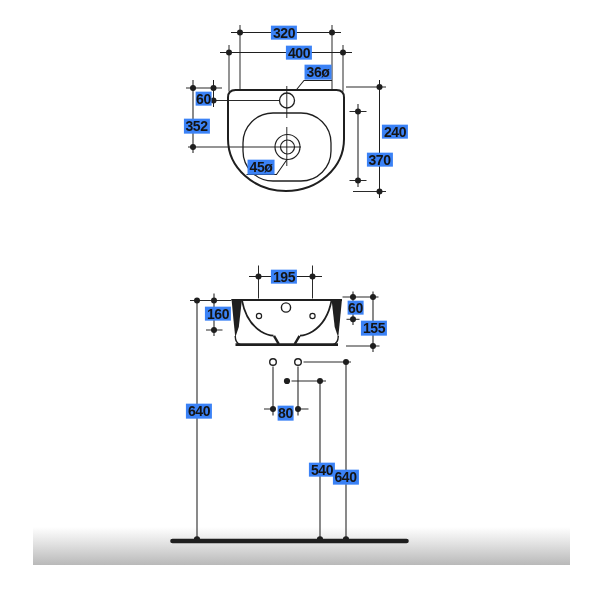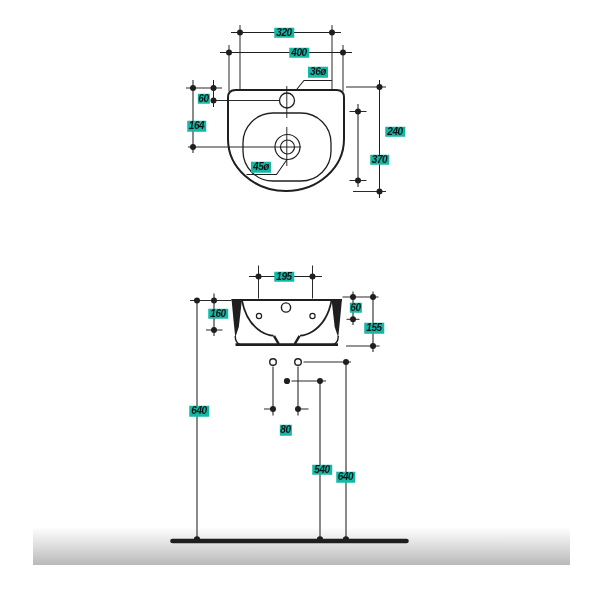--- a/index.html
+++ b/index.html
@@ -22,23 +22,23 @@
   .solid{fill:var(--line,#1f1f1f);stroke:none;}
   .whitefill{fill:#fff;}
   .c13{stroke-width:1.3px;}
   .c12{stroke-width:1.2px;}
   .c14{stroke-width:1.4px;}
   stop.g-top{stop-color:var(--shadow-top,#ffffff);}
   stop.g-mid{stop-color:var(--shadow-mid,#e3e3e3);}
   stop.g-bot{stop-color:var(--shadow-bot,#b9b9b9);}
   .lbl{
     position:absolute;transform:translate(-50%,-50%);
-    font-weight:bold;font-size:10px;letter-spacing:-0.4px;
-    color:var(--text,#141414);background:#14b8a6;padding:0 2px;
-    white-space:nowrap;line-height:1.05;font-style:italic;
+    font-weight:bold;font-size:14px;letter-spacing:-0.4px;
+    color:var(--text,#141414);background:#3b82f6;padding:0 2px;
+    white-space:nowrap;line-height:1.05;
   }
 </style>
 </head>
 <body>
 
 <div class="stage" style="--line: #1f1f1f; --text: #141414; --bg: #ffffff; --shadow-top: #ffffff; --shadow-mid: #e3e3e3; --shadow-bot: #b9b9b9;">
 
   <svg width="600" height="600" viewBox="0 0 600 600">
     <defs>
       <linearGradient id="floorGrad" x1="0" y1="0" x2="0" y2="1">
@@ -172,27 +172,27 @@
       <circle class="dot" cx="346" cy="539.3" r="3.1"></circle>
     </g>
 
     <line class="ln floorline" x1="172.5" y1="541" x2="406.5" y2="541"></line>
   </svg>
 
   <div class="lbl" style="left:284px;top:32.5px;">320</div>
   <div class="lbl" style="left:286px;top:52.5px;margin-left:13px;">400</div>
   <div class="lbl" style="left:318px;top:72px;">36ø</div>
   <div class="lbl" style="left:203.5px;top:98.5px;padding:0 1px;">60</div>
-  <div class="lbl" style="left:196.5px;top:126px;">164</div>
+  <div class="lbl" style="left:196.5px;top:126px;">352</div>
   <div class="lbl" style="left:261px;top:167px;">45ø</div>
   <div class="lbl" style="left:362px;top:131.5px;margin-left:33px;">240</div>
   <div class="lbl" style="left:379.5px;top:159.5px;">370</div>
 
   <div class="lbl" style="left:284px;top:276.5px;">195</div>
   <div class="lbl" style="left:218px;top:313.5px;">160</div>
   <div class="lbl" style="left:355.5px;top:307.5px;padding:0 1px;">60</div>
   <div class="lbl" style="left:374px;top:328px;">155</div>
-  <div class="lbl" style="left:285.5px;top:430px;padding:0 1px;">80</div>
+  <div class="lbl" style="left:285.5px;top:413px;padding:0 1px;">80</div>
   <div class="lbl" style="left:199px;top:411px;">640</div>
   <div class="lbl" style="left:345.5px;top:456px;margin-top:21px;">640</div>
   <div class="lbl" style="left:322px;top:457.5px;margin-top:12px;">540</div>
 
 </div>
 
 </body></html>

